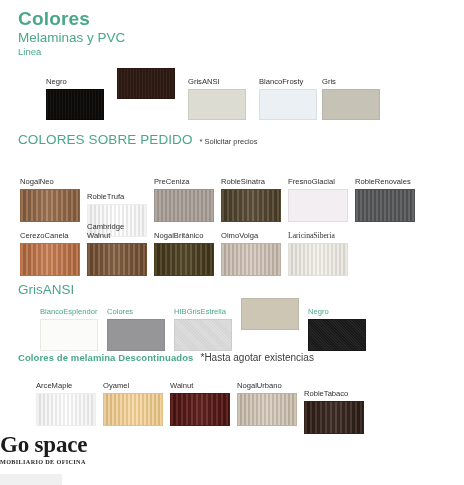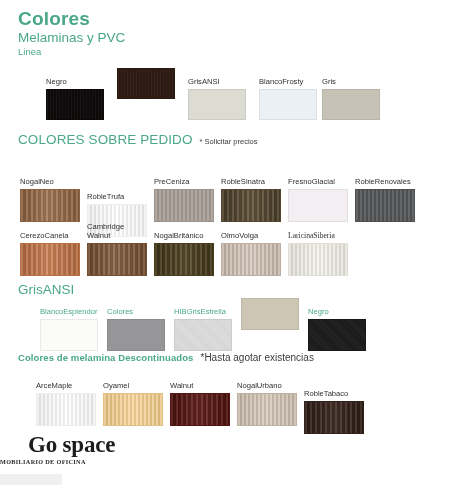--- a/index.html
+++ b/index.html
@@ -119,21 +119,20 @@
     left: 0px;
     top: 432px;
   }
   .logo .logo-word {
     font-family: "Liberation Serif", serif;
     font-weight: bold;
     font-size: 23px;
     color: #1c1c1c;
     line-height: 25px;
     letter-spacing: -0.2px;
-    margin-left: 28px;
   }
   .logo .logo-tag {
     font-family: "Liberation Serif", serif;
     font-weight: bold;
     font-size: 6.2px;
     color: #2a2a2a;
     letter-spacing: 0.35px;
     line-height: 8px;
     margin-top: 1px;
   }

